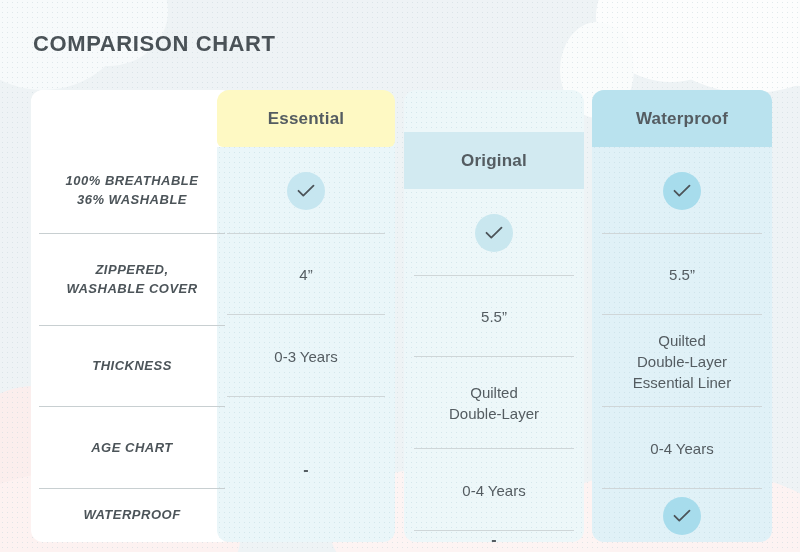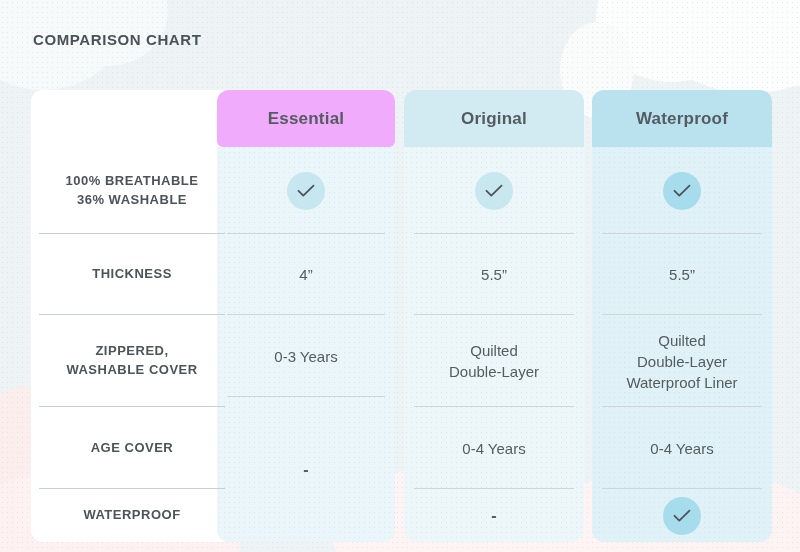--- a/index.html
+++ b/index.html
@@ -52,21 +52,21 @@
     background-size: 5px 5px;
     opacity: .55;
   }
 
   
   #title {
     position: absolute;
     left: 33px;
     top: 31px;
     z-index: 5;
-    font-size: 15px;
+    font-size: 22px;
     font-weight: bold;
     letter-spacing: 0.6px;
     color: #4a5257;
   }
 
   
   #chart {
     position: absolute;
     left: 0; top: 0;
     width: 800px; height: 552px;
@@ -90,20 +90,21 @@
     background-size: 5px 5px;
     opacity: .5;
     pointer-events: none;
   }
 
   
   #col-labels {
     left: 31px;
     width: 202px;
     background: #ffffff;
+    font-style: italic;
   }
 
   
   #col-essential  { left: 217px; width: 178px; background: #eaf6f9; }
   #col-original   { left: 404px; width: 180px; background: #edf7f9; }
   #col-waterproof { left: 592px; width: 180px; background: #e0f1f7; }
 
   .col-head {
     height: 57px;
     flex: 0 0 57px;
@@ -111,22 +112,22 @@
     align-items: center;
     justify-content: center;
     position: relative;
     z-index: 2;
     font-size: 17px;
     font-weight: bold;
     color: #545c61;
     letter-spacing: .2px;
   }
   #col-labels .col-head { background: #ffffff; }
-  #col-essential  .col-head { background: #f0abfc; border-radius: 6px; }
-  #col-original   .col-head { background: #d2eaf1; }
+  #col-essential  .col-head { background: #fef9c3; border-radius: 6px; }
+  #col-original   .col-head { background: #d2eaf1; margin-top: 42px; }
   #col-waterproof .col-head { background: #b9e2ee; }
 
   .col-body {
     flex: 1 1 auto;
     position: relative;
     z-index: 2;
     display: flex;
     flex-direction: column;
   }
 
@@ -214,31 +215,31 @@
 
   <div class="col" id="col-labels">
     <div class="col-head"></div>
     <div class="col-body">
       <div class="cell r0 divided">
         <div class="label-text">
           <span>100% BREATHABLE</span><br>
           <span>36% WASHABLE</span>
         </div>
       </div>
-      <div class="cell r1 divided">
-        <div class="label-text">THICKNESS</div>
-      </div>
       <div class="cell r2 divided">
         <div class="label-text">
           <span>ZIPPERED,</span><br>
           <span>WASHABLE COVER</span>
         </div>
       </div>
+      <div class="cell r1 divided">
+        <div class="label-text">THICKNESS</div>
+      </div>
       <div class="cell r3 divided">
-        <div class="label-text">AGE COVER</div>
+        <div class="label-text">AGE CHART</div>
       </div>
       <div class="cell r4">
         <div class="label-text">WATERPROOF</div>
       </div>
     </div>
   </div>
 
   <div class="col" id="col-essential">
     <div class="col-dots"></div>
     <div class="col-head">Essential</div>
@@ -302,21 +303,21 @@
           </svg>
         </div>
       </div>
       <div class="cell r1 divided">
         <div class="value-text">5.5”</div>
       </div>
       <div class="cell r2 divided">
         <div class="value-text">
           <span>Quilted</span><br>
           <span>Double-Layer</span><br>
-          <span>Waterproof Liner</span>
+          <span>Essential Liner</span>
         </div>
       </div>
       <div class="cell r3 divided">
         <div class="value-text">0-4 Years</div>
       </div>
       <div class="cell r4">
         <div class="check">
           <svg width="18" height="14" viewBox="0 0 18 14">
             <path d="M1.5 6.8 L6.3 11.6 L16.5 1.6" fill="none" stroke="#4c5459" stroke-width="1.8" stroke-linecap="round" stroke-linejoin="round"></path>
           </svg>

